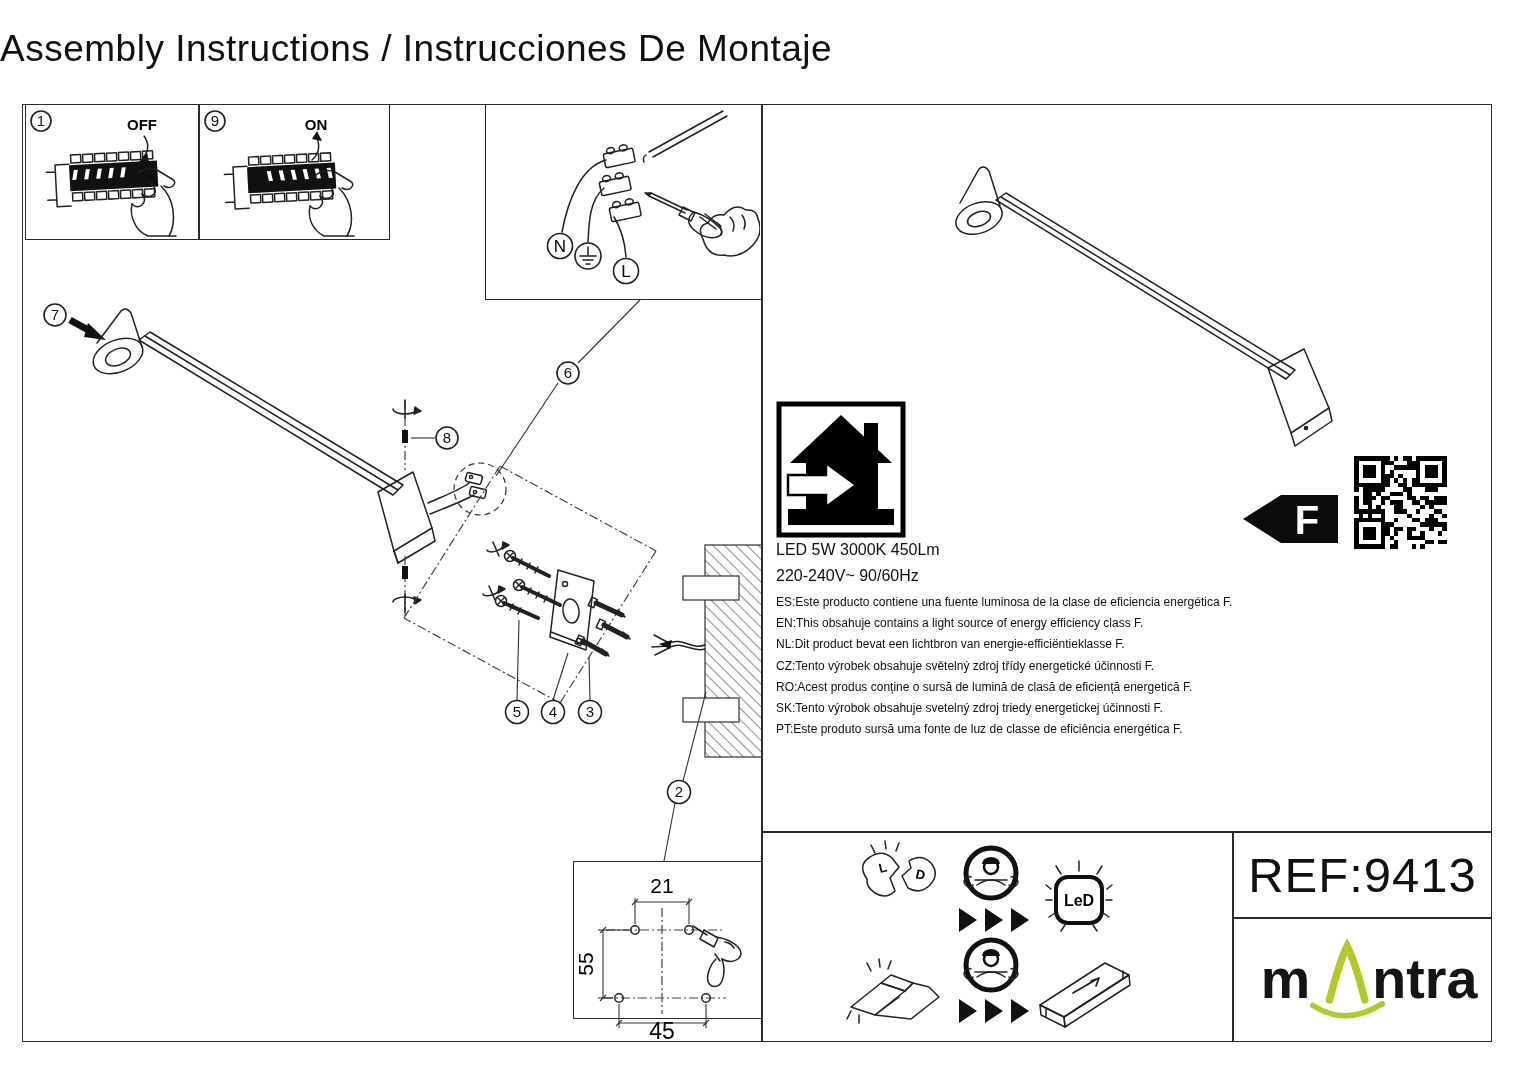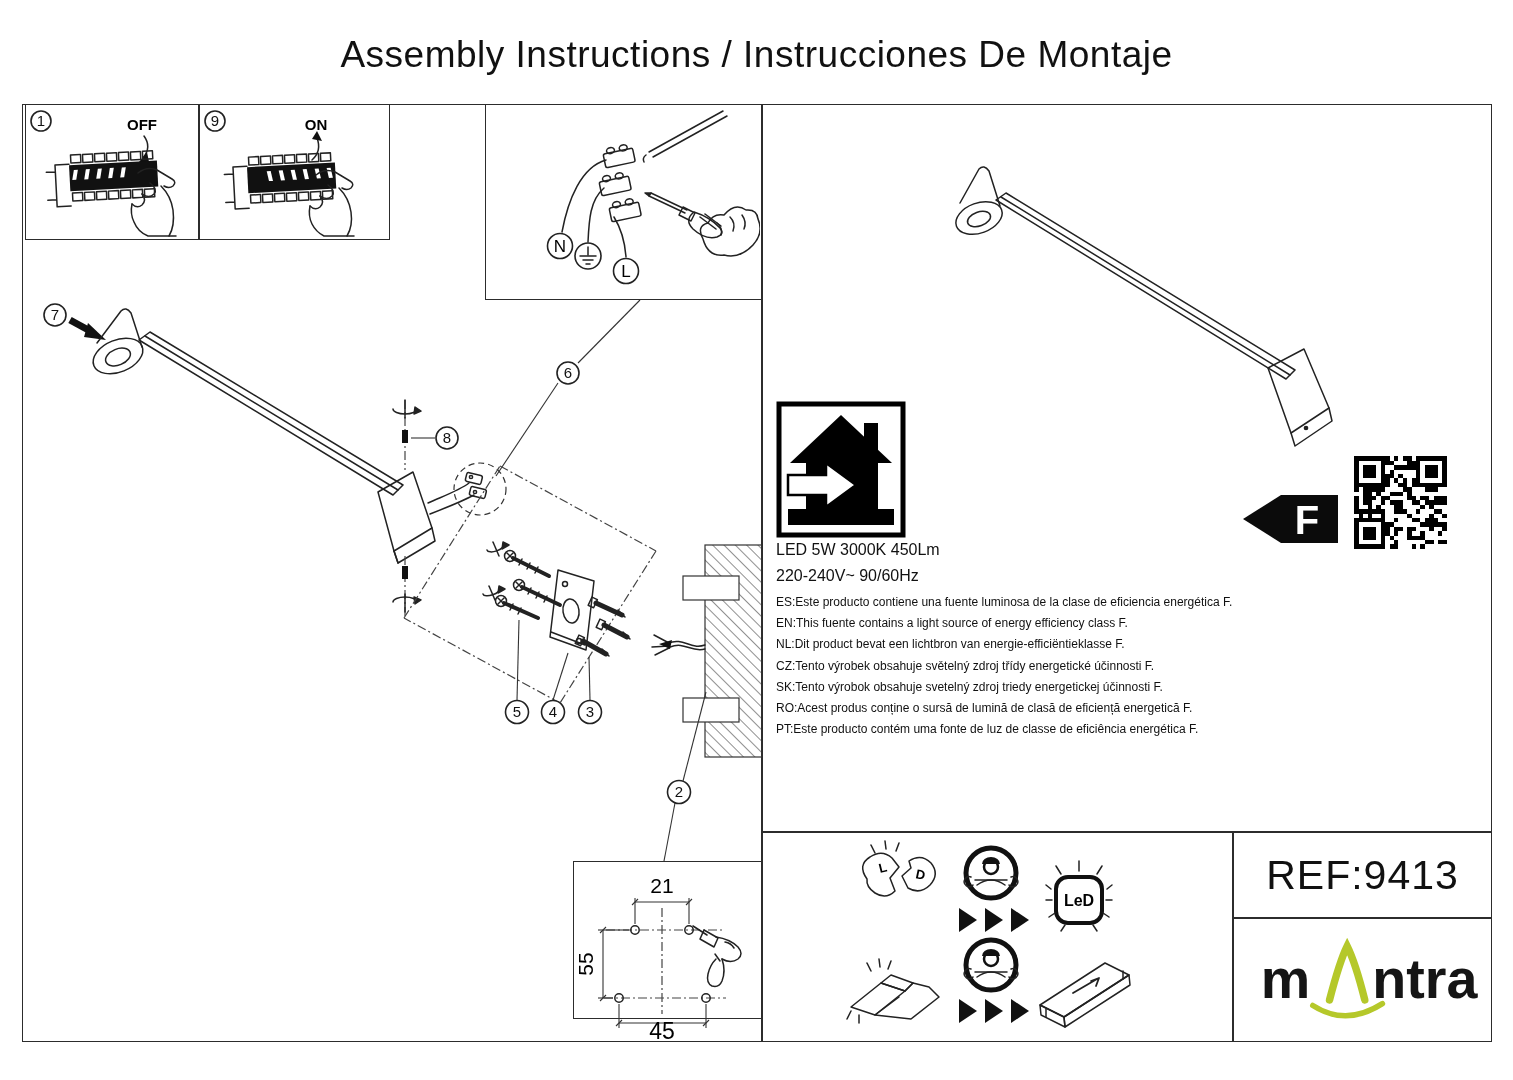--- a/index.html
+++ b/index.html
@@ -6,25 +6,25 @@
   #page{position:relative;width:1513px;height:1080px;background:#fff;overflow:hidden;
         font-family:"Liberation Sans",sans-serif;color:#111}
   .abs{position:absolute}
   .box{position:absolute;border:1.6px solid #2c2c2c;background:#fff;box-sizing:border-box}
   .st{stroke:#222;fill:none;stroke-width:1.5;stroke-linecap:round;stroke-linejoin:round}
   .thin{stroke:#333;stroke-width:1.1}
   .dd{stroke:#444;stroke-width:1.2;fill:none;stroke-dasharray:9 3 2 3}
   .callout{fill:#fff;stroke:#222;stroke-width:1.6}
   .callout-t{font-size:15px;fill:#111;text-anchor:middle}
   svg text{font-family:"Liberation Sans",sans-serif}
-  #title{left:0;top:34px;width:100%;text-align:center;font-size:37px;letter-spacing:.5px}
+  #title{left:0;top:28px;width:100%;text-align:left;font-size:37px;letter-spacing:.5px}
   .speck{font-size:16px}
   .energy-line{font-size:12px;line-height:21.2px;white-space:nowrap}
   #ref-text{width:100%;height:100%;display:flex;align-items:center;justify-content:center;
-            font-size:41px;letter-spacing:1px}
+            font-size:49px;letter-spacing:1px}
 </style>
 </head>
 <body>
 
 <div id="page">
 
   <div id="title" class="abs">Assembly Instructions / Instrucciones De Montaje</div>
 
   <div class="box" style="left:22px;top:104px;width:740px;height:938px">
     <svg class="abs" style="left:-1px;top:-1px" width="740" height="938" viewBox="0 0 740 938">
@@ -549,26 +549,26 @@
           <rect x="7.800000000000001" y="69.4" width="22" height="22" fill="#fff"></rect>
           <rect x="12.200000000000001" y="73.80000000000001" width="13.200000000000001" height="13.200000000000001" fill="#000"></rect>
         </g>
     </svg>
 
     <div class="abs speck" style="left:13px;top:436px">LED 5W 3000K 450Lm</div>
     <div class="abs speck" style="left:13px;top:462px">220-240V~  90/60Hz</div>
 
     <div class="abs" style="left:13px;top:487px">
       <div class="energy-line">ES:Este producto contiene una fuente luminosa de la clase de eficiencia energética F.</div>
-      <div class="energy-line">EN:This fuente contains a light source of energy efficiency class F.</div>
+      <div class="energy-line">EN:This obsahuje contains a light source of energy efficiency class F.</div>
       <div class="energy-line">NL:Dit product bevat een lichtbron van energie-efficiëntieklasse F.</div>
       <div class="energy-line">CZ:Tento výrobek obsahuje světelný zdroj třídy energetické účinnosti F.</div>
+      <div class="energy-line">RO:Acest produs conține o sursă de lumină de clasă de eficiență energetică F.</div>
       <div class="energy-line">SK:Tento výrobok obsahuje svetelný zdroj triedy energetickej účinnosti F.</div>
-      <div class="energy-line">RO:Acest produs conține o sursă de lumină de clasă de eficiență energetică F.</div>
-      <div class="energy-line">PT:Este producto contém uma fonte de luz de classe de eficiência energética F.</div>
+      <div class="energy-line">PT:Este produto sursă uma fonte de luz de classe de eficiência energética F.</div>
     </div>
   </div>
 
   <div class="box" style="left:573px;top:861px;width:189px;height:158px">
     <svg class="abs" style="left:0;top:0" width="186" height="178" viewBox="0 0 186 178">
       <line class="dd" x1="32" y1="68" x2="150" y2="68"></line>
       <line class="dd" x1="88" y1="46" x2="88" y2="152"></line>
       <line class="dd" x1="30" y1="136" x2="152" y2="136"></line>
       <g class="st">
         <circle cx="61" cy="68" r="4.2"></circle>

